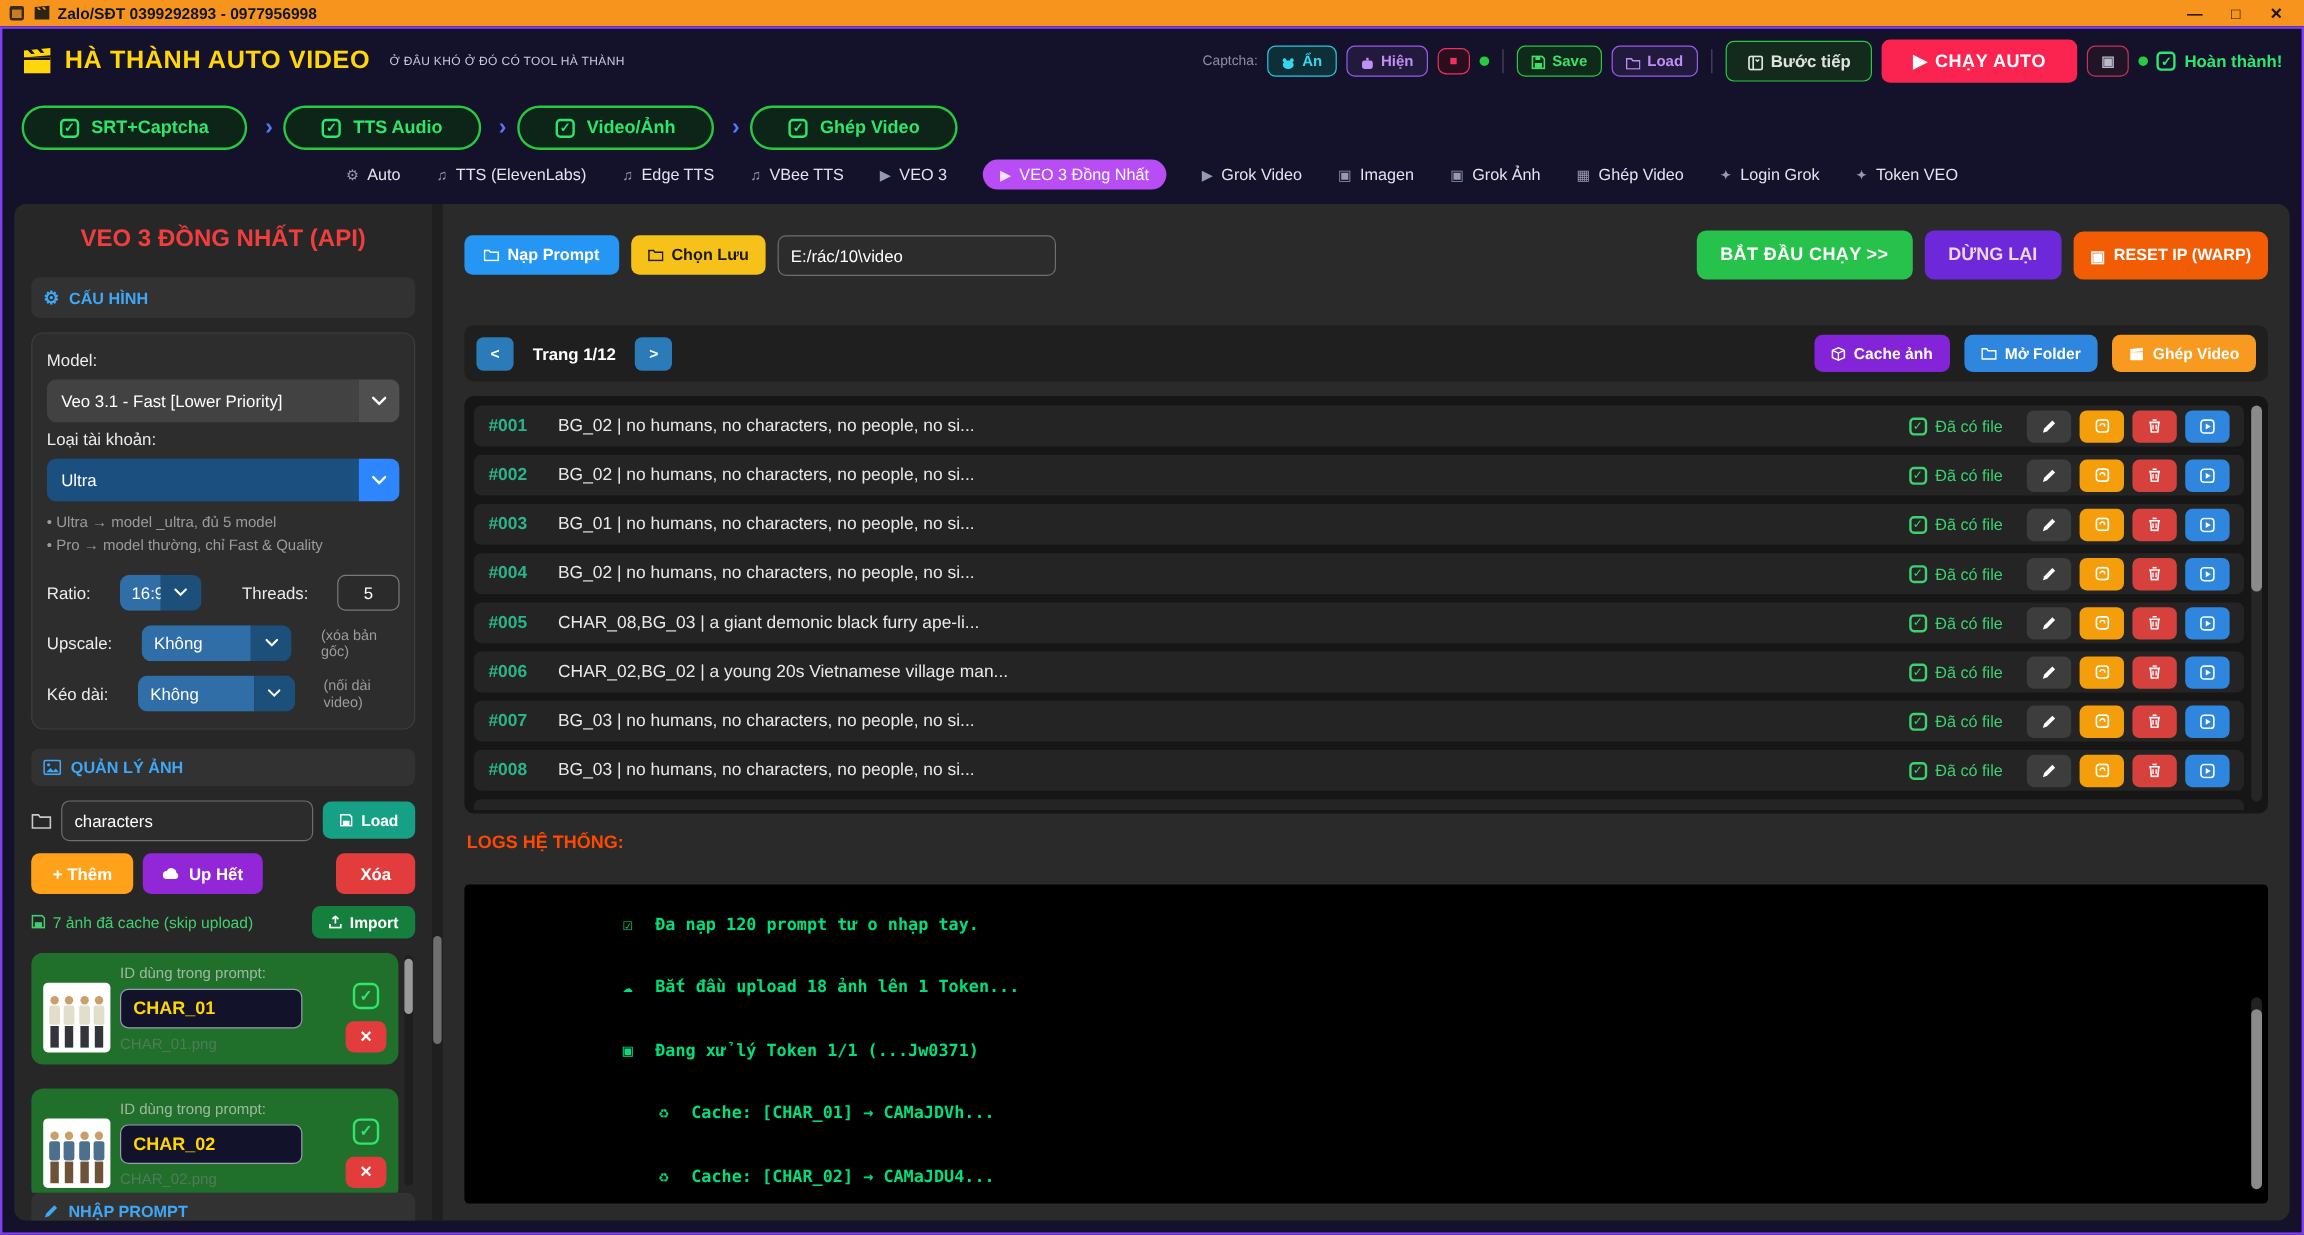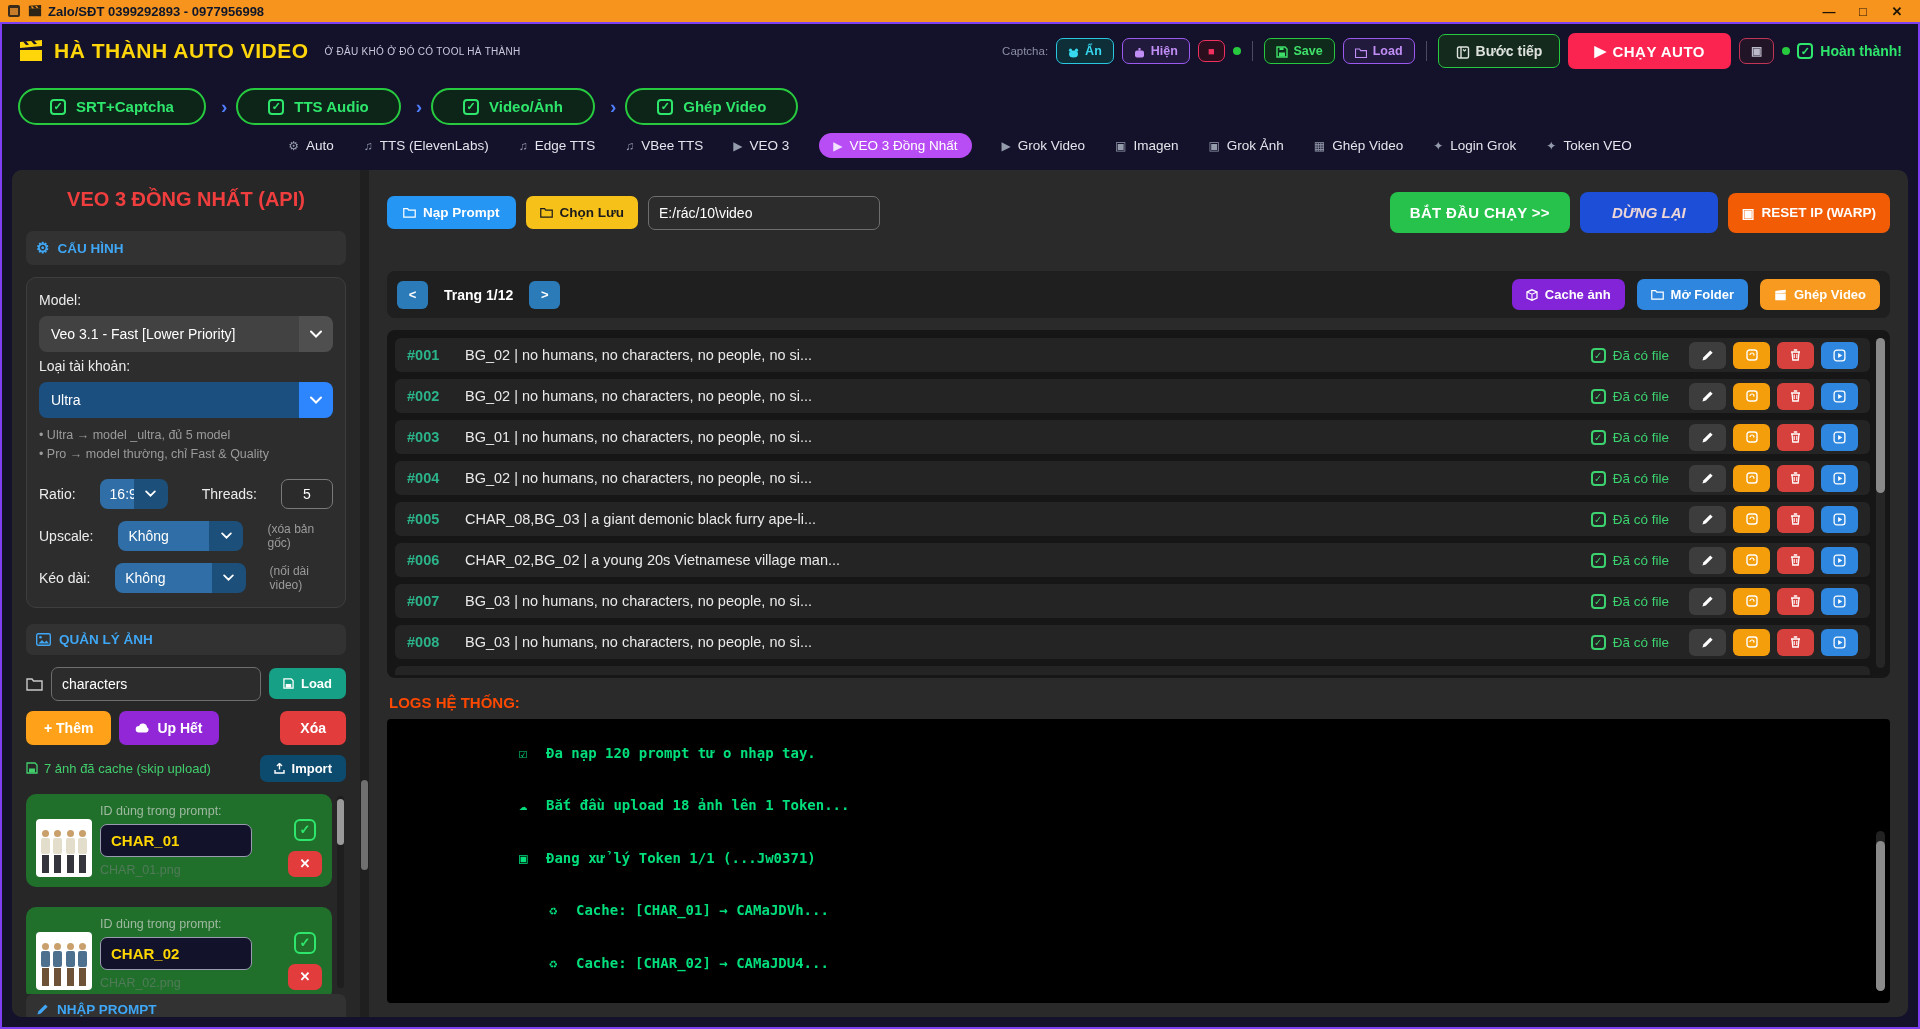--- a/index.html
+++ b/index.html
@@ -92,21 +92,21 @@
   .input{background:#2c2c2c;border:1.5px solid #6e6e6e;border-radius:7px;color:#fff;padding:8px 10px;font-size:14px;}
   .grow{flex:1;min-width:0;}
   .btn{border:none;border-radius:7px;font-weight:bold;color:#fff;display:inline-flex;align-items:center;gap:7px;}
   .b-load{background:#16a085;padding:8px 14px;font-size:13px;}
   .imgbtn-row{display:flex;align-items:center;gap:8px;margin-bottom:10px;}
   .b-them{background:#ffa21a;padding:9px 18px;font-size:14px;}
   .b-uphet{background:#9127d6;padding:9px 16px;font-size:14px;}
   .b-xoa{background:#e23c3c;padding:9px 20px;font-size:14px;margin-left:auto;}
   .cache-row{display:flex;align-items:center;gap:7px;margin-bottom:4px;}
   .cache-note{color:#41cf6d;font-size:13px;display:inline-flex;align-items:center;gap:6px;}
-  .b-import{background:#0c4a6e;padding:6px 14px;font-size:13px;margin-left:auto;}
+  .b-import{background:#15803d;padding:6px 14px;font-size:13px;margin-left:auto;}
 
   .cards{height:200px;overflow:hidden;position:relative;margin-top:8px;padding-right:14px;flex:none;}
   .card{border-radius:10px;padding:10px;display:flex;gap:8px;margin-bottom:20px;background:#20702c;align-items:flex-end;}
   .thumb{width:56px;height:58px;background:#fff;border-radius:4px;flex:none;display:flex;
          align-items:flex-end;justify-content:space-evenly;padding:4px 2px;}
   .fig{display:flex;flex-direction:column;align-items:center;gap:1px;}
   .fig i{display:block;}
   .fig .head{width:7px;height:7px;border-radius:50%;background:#c9a06b;}
   .fig .shirt{width:9px;height:16px;border-radius:2px;}
   .fig .pants{width:7px;height:18px;}
@@ -126,21 +126,21 @@
   .cards-scroll .vthumb{position:absolute;top:3px;left:0;width:7px;height:46px;background:#9a9a9a;border-radius:4px;}
   .prompt-bar{margin-top:auto;margin-bottom:0;}
 
   
   .ctrl-row{display:flex;align-items:center;gap:10px;flex:none;}
   .b-nap{background:#2596f3;padding:9px 16px;font-size:13.5px;}
   .b-chon{background:#f6c21a;color:#1b1b1b;padding:9px 14px;font-size:13.5px;}
   .path{width:232px;}
   .spacer{flex:1;}
   .b-start{background:#27c24c;padding:12px 20px;font-size:15px;border-radius:8px;letter-spacing:.3px;}
-  .b-stop{background:#1d4ed8;color:#ecd6d6;padding:12px 32px;font-size:15px;border-radius:8px;font-style:italic;}
+  .b-stop{background:#6d28d9;color:#ecd6d6;padding:12px 20px;font-size:15px;border-radius:8px;}
   .b-reset{background:#f25c05;padding:12px 14px;font-size:13.5px;border-radius:8px;}
 
   .strip{margin-top:38px;background:#1f1f1f;border-radius:8px;padding:8px 10px;display:flex;
          align-items:center;gap:12px;flex:none;}
   .pg{width:31px;height:28px;background:#2b7bb9;color:#fff;border:none;border-radius:6px;
       font-weight:bold;font-size:13px;}
   .pglabel{font-weight:bold;color:#fff;font-size:14px;margin:0 4px;}
   .b-cache{background:#8324d8;padding:8px 14px;font-size:13px;margin-left:auto;}
   .b-open{background:#2e86de;padding:8px 14px;font-size:13px;}
   .b-ghep{background:#f79a1f;padding:8px 14px;font-size:13px;}
@@ -155,21 +155,21 @@
   .rstatus{color:#3bd26f;font-size:13.5px;display:flex;align-items:center;gap:7px;margin-right:8px;}
   .cbx{width:15px;height:15px;border:2px solid #3bd26f;border-radius:4px;font-style:normal;
        display:inline-flex;align-items:center;justify-content:center;font-size:10px;}
   .ract{display:flex;gap:7px;}
   .ab{width:37px;height:27px;border:none;border-radius:6px;display:inline-flex;align-items:center;justify-content:center;}
   .ab-edit{background:#3d3d3d;} .ab-regen{background:#f59e0b;} .ab-del{background:#d6413d;} .ab-play{background:#2e86de;}
   .sliver{margin-top:7px;height:9px;border-radius:6px 6px 0 0;}
   .table-scroll{position:absolute;right:5px;top:8px;width:9px;height:330px;background:#262626;border-radius:5px;}
   .table-scroll .vthumb{position:absolute;top:0;left:0;width:9px;height:155px;background:#8a8a8a;border-radius:5px;}
 
-  .logs-title{color:#ff4800;font-weight:bold;font-size:15px;margin:16px 2px 8px;flex:none;}
+  .logs-title{color:#ff4800;font-weight:bold;font-size:15px;margin:16px 2px 26px;flex:none;}
   .terminal{flex:1;background:#000;border-radius:4px;padding:8px 14px;position:relative;overflow:hidden;
             font-family:"DejaVu Sans Mono", monospace;font-weight:bold;color:#00df7c;
             font-size:14px;line-height:17.5px;}
   .lline{white-space:pre;}
   .lline.i1{padding-left:30px;}
   .licon{display:inline-block;width:27px;}
   .term-scroll{position:absolute;right:5px;bottom:12px;width:9px;height:160px;background:#222;border-radius:5px;}
   .term-scroll .vthumb{position:absolute;bottom:0;left:0;width:9px;height:150px;background:#8a8a8a;border-radius:5px;}
 
   svg{display:block;}

